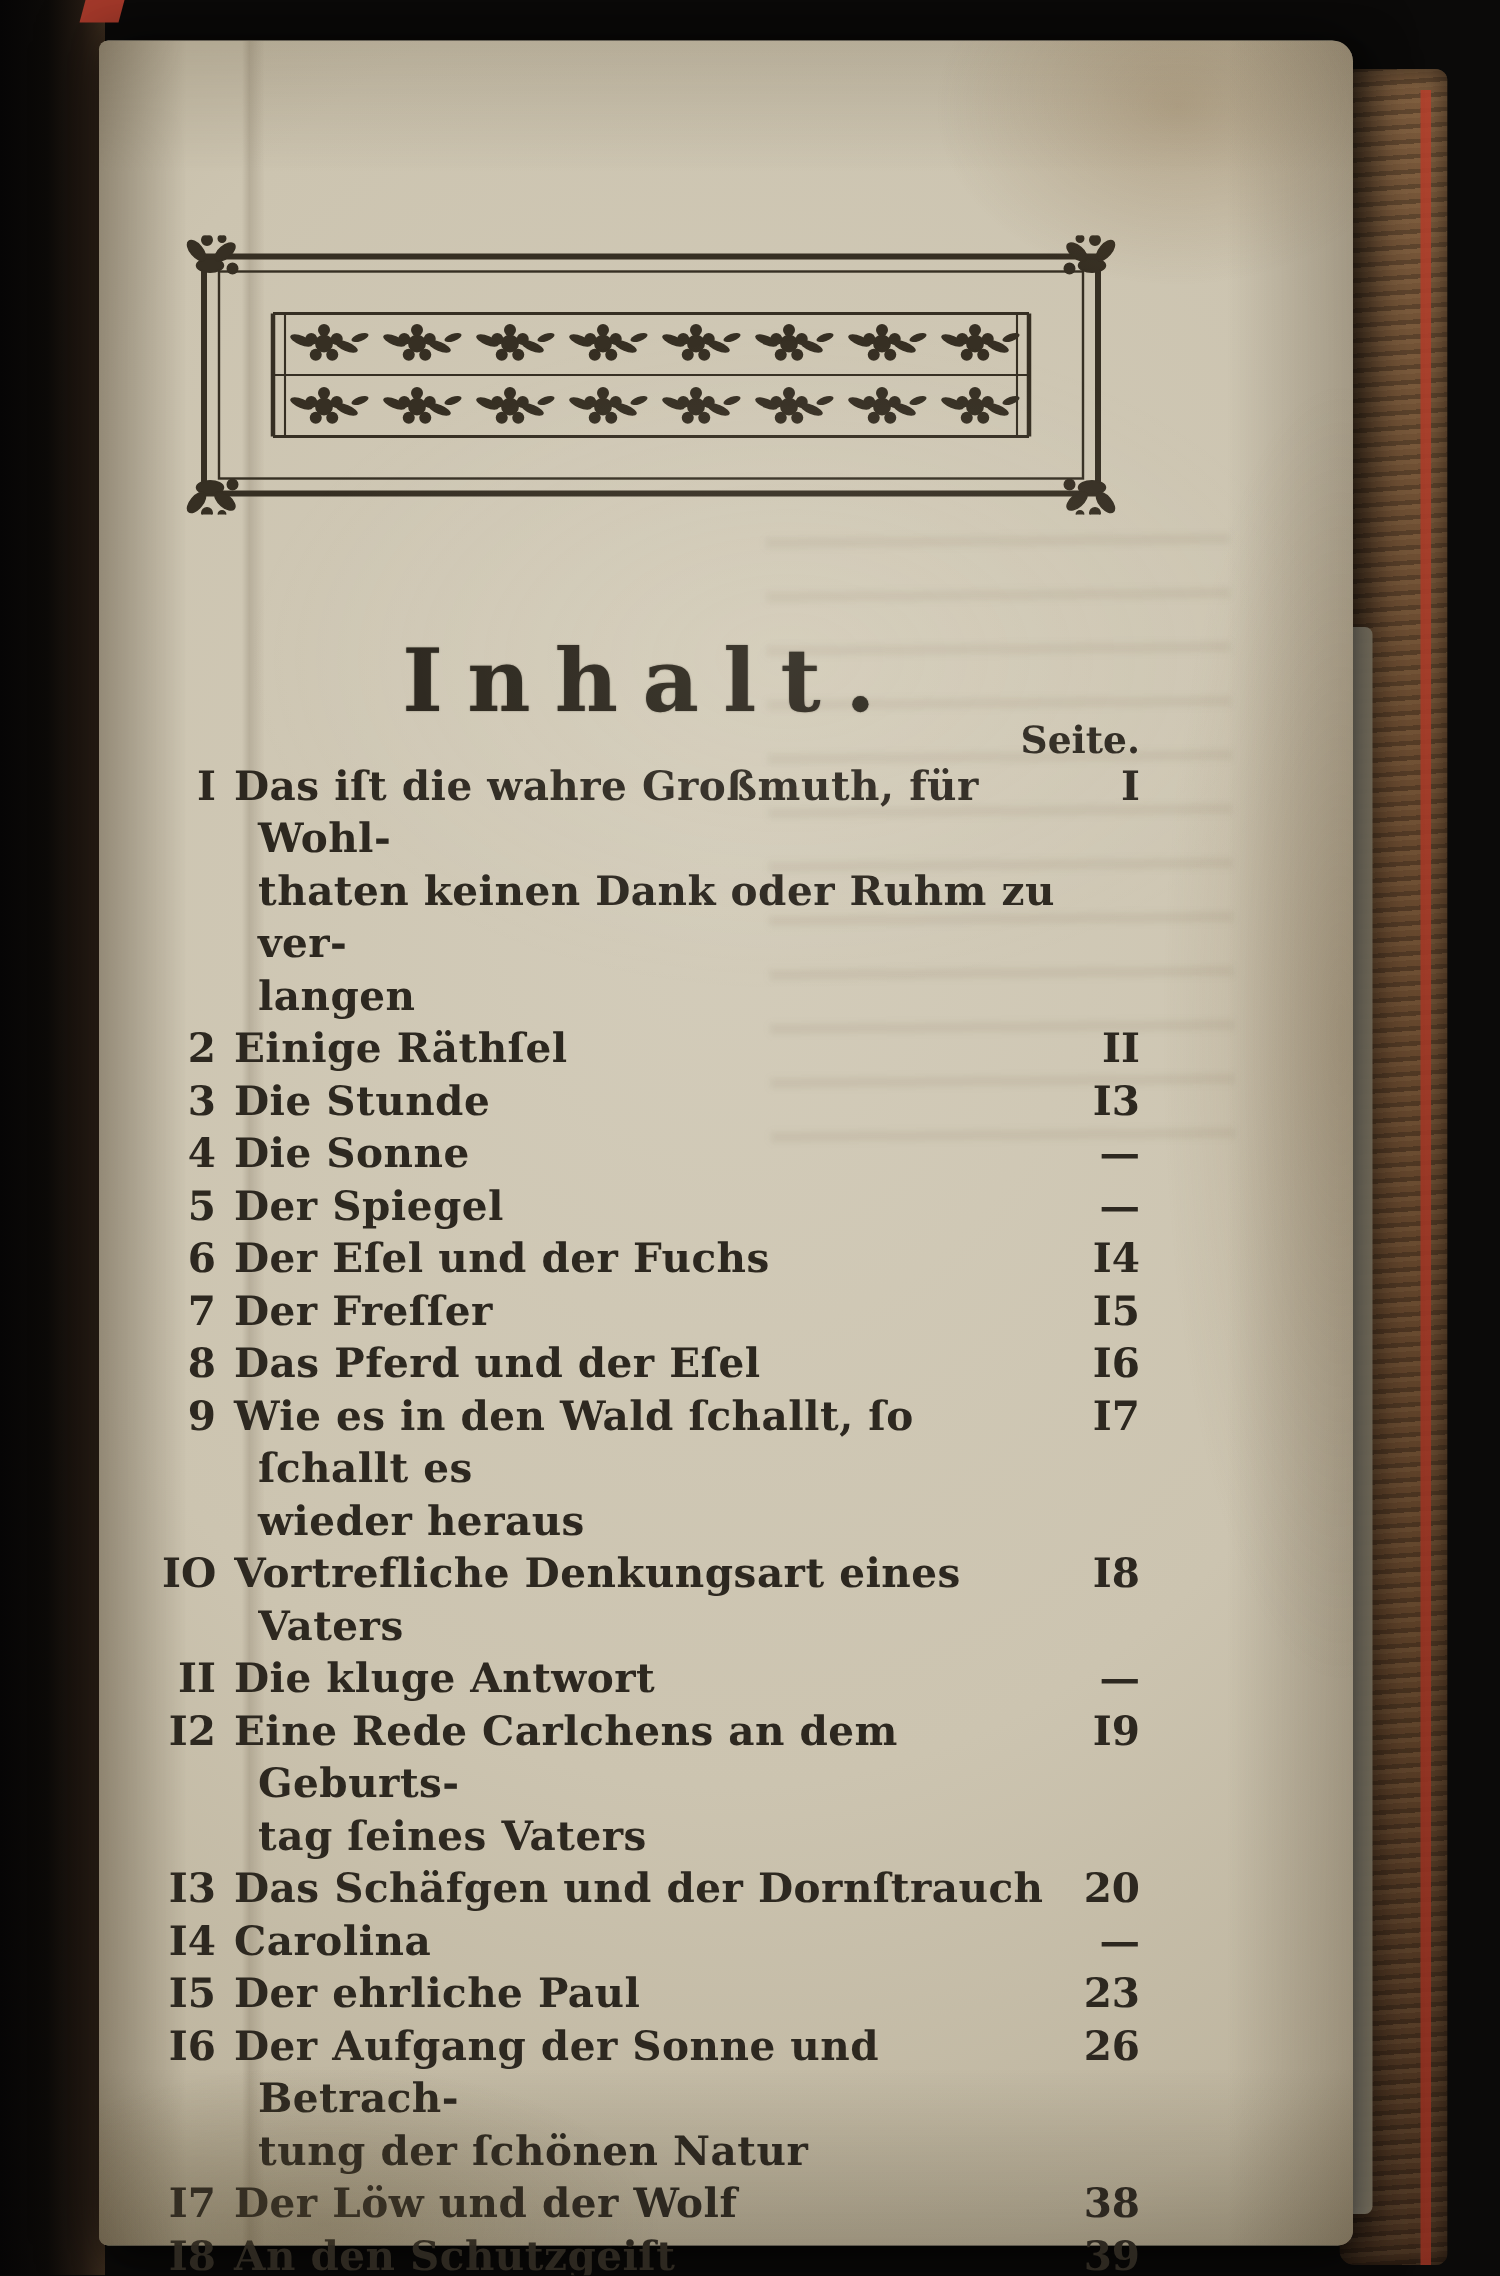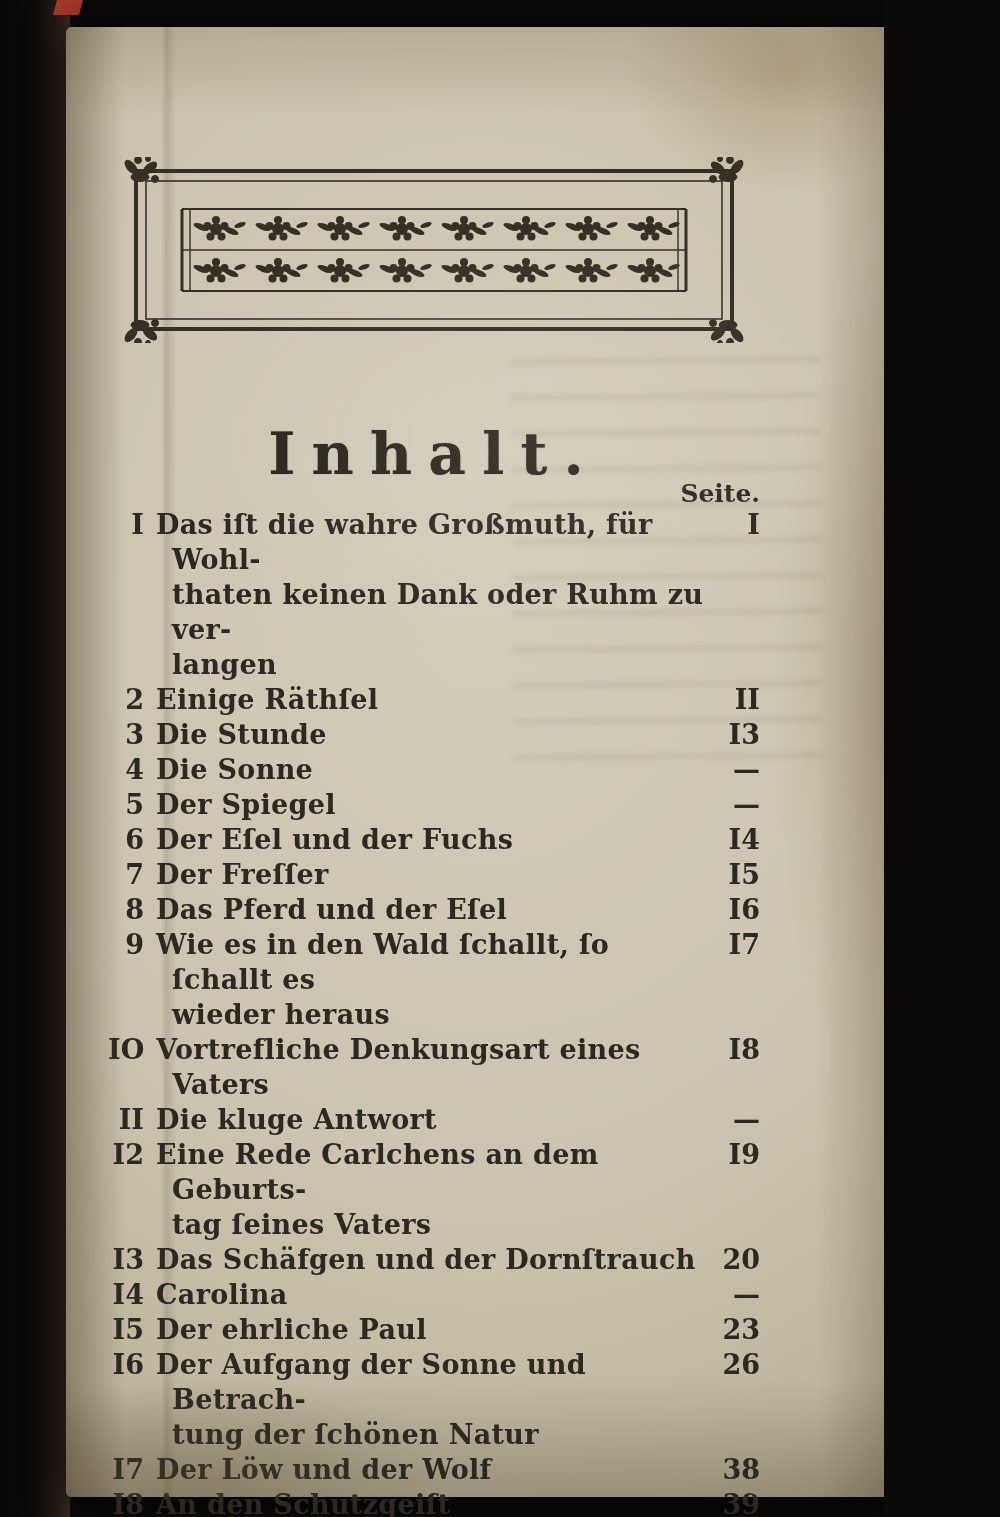--- a/index.html
+++ b/index.html
@@ -1,16 +1,16 @@
 <!DOCTYPE html>
 <html><head>
 <meta charset="utf-8">
 <style>
   html,body{margin:0;padding:0;background:#0b0a09;}
-  .scene{position:relative;width:884px;height:1517px;overflow:hidden;background:#0b0a09;
+  .scene{position:relative;width:1000px;height:1517px;overflow:hidden;background:#0b0a09;
          font-family:"DejaVu Serif", serif;}
   
   .spine{position:absolute;left:0;top:0;width:70px;height:100%;
          background:linear-gradient(90deg,#060505 0%,#0c0a08 45%,#221912 78%,#3a2b1d 100%);}
   
   .cover-right{position:absolute;left:893px;top:46px;width:72px;height:1464px;border-radius:12px 8px 8px 10px;
          background:
            repeating-linear-gradient(176deg, rgba(0,0,0,.20) 0 3px, rgba(255,220,160,.05) 3px 6px, transparent 6px 10px),
            linear-gradient(180deg,#7a5a3c 0%,#6b4c31 30%,#5d4129 70%,#46301f 100%);
          box-shadow:inset 0 0 18px rgba(0,0,0,.6);}

